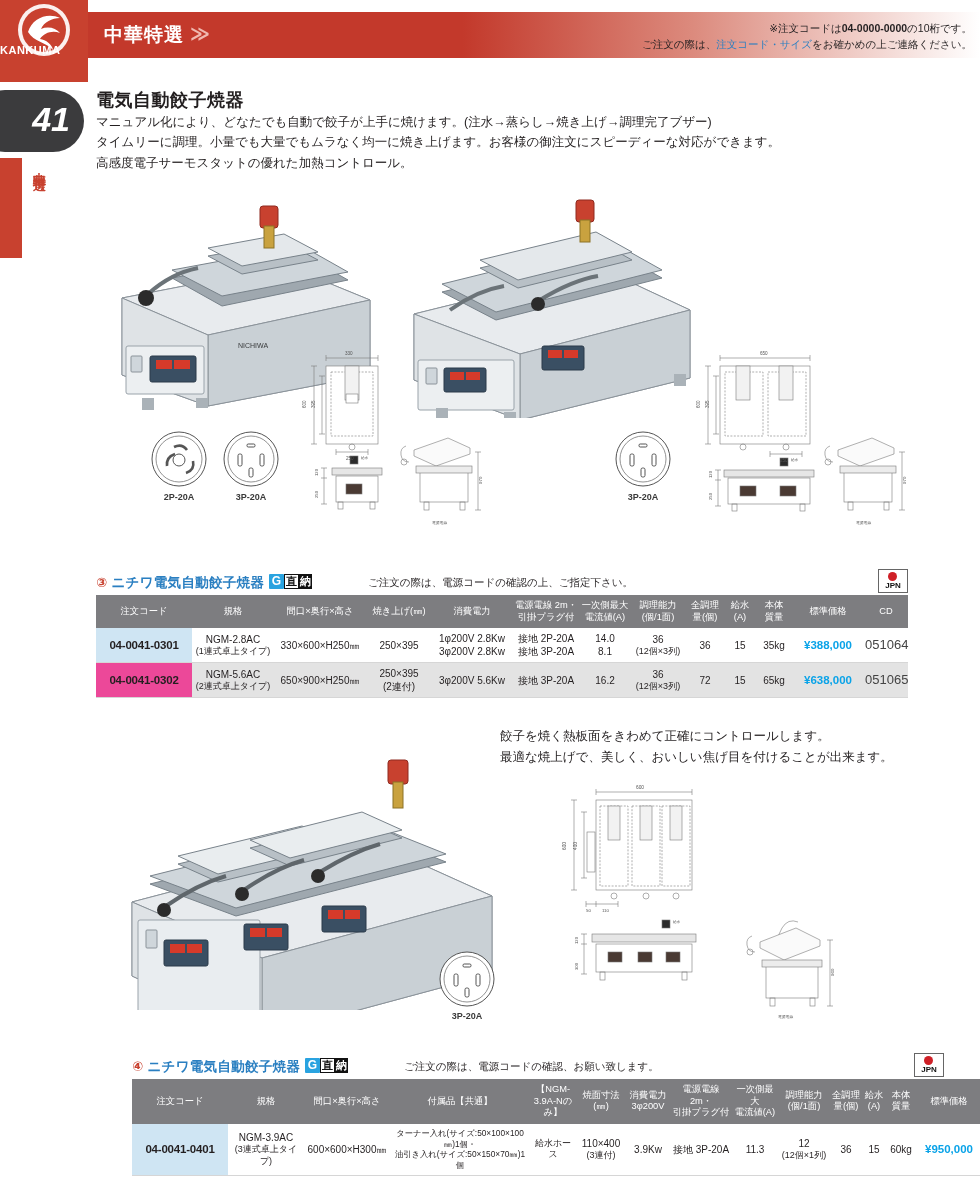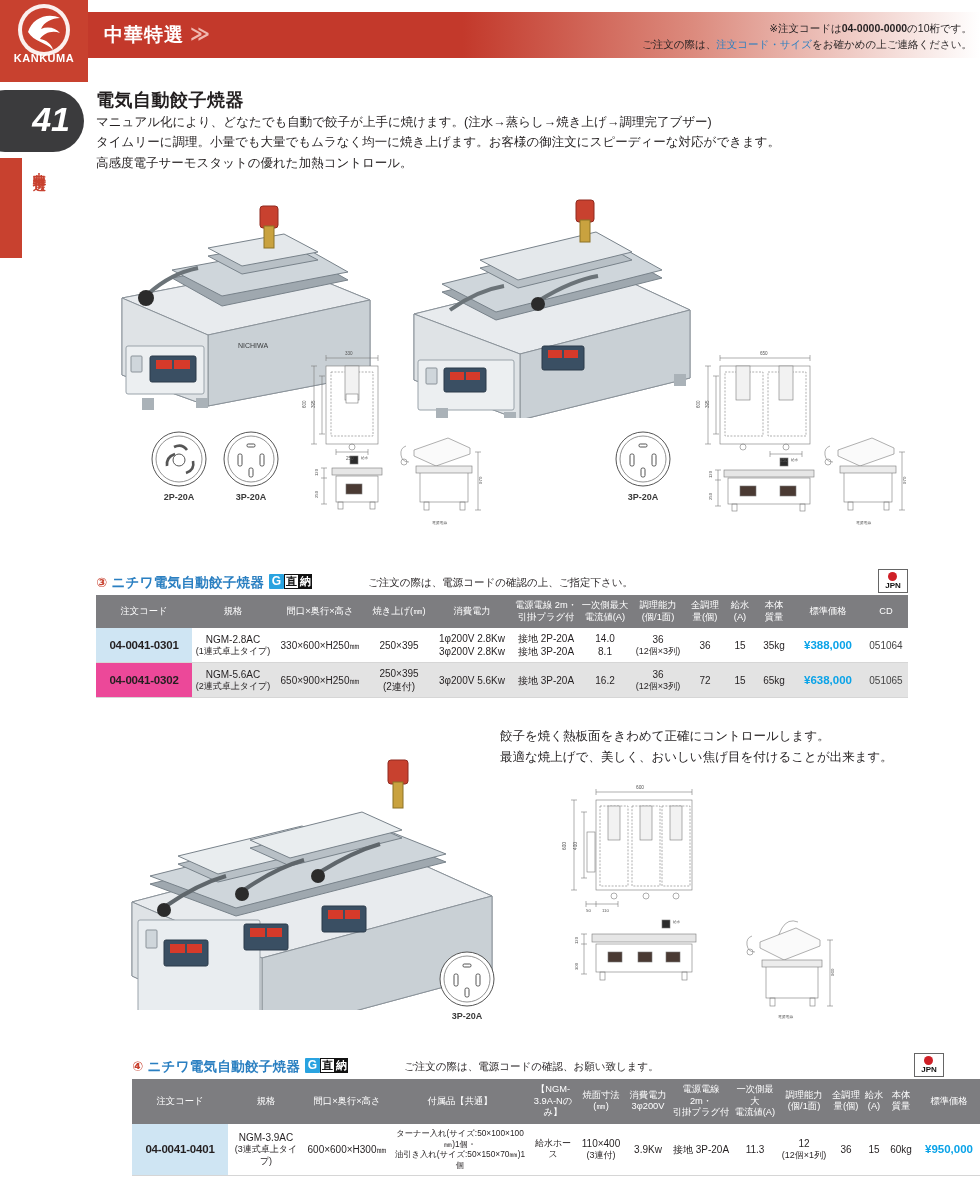--- a/index.html
+++ b/index.html
@@ -7,21 +7,21 @@
     width:980px;height:1199px;
     background:#ffffff;
     font-family:"Liberation Sans","DejaVu Sans",sans-serif;
     color:#231f20;
     position:relative;
     overflow:hidden;
   }
   
   .logo-block{position:absolute;left:0;top:0;width:88px;height:82px;background:#c8412f;}
   .logo-mark{position:absolute;left:8px;top:2px;width:72px;height:58px;}
-  .logo-text{position:absolute;left:0;top:52px;width:88px;text-align:center;
+  .logo-text{position:absolute;left:0;top:44px;width:88px;
     font-size:11px;font-weight:bold;color:#ffffff;letter-spacing:.5px;}
   .cat-bar{position:absolute;left:88px;top:12px;height:46px;right:0;
     background:linear-gradient(to right,#c3392b 0%,#c3392b 42%,#dc8b7e 68%,#ffffff 100%);}
   .cat-bar-label{position:absolute;left:104px;top:22px;font-size:19px;font-weight:bold;color:#fff;letter-spacing:1px;}
   .cat-bar-arrows{position:absolute;left:190px;top:22px;font-size:19px;font-weight:bold;color:#f0b9b0;letter-spacing:-4px;}
   .notice{position:absolute;right:8px;top:20px;text-align:right;font-size:10.5px;line-height:1.55;color:#231f20;}
   .notice b{font-weight:bold;margin-top:8px;}
   .notice .hl{color:#2a7fc1;font-weight:normal;margin-top:14px;}
   
   .page-pill{position:absolute;left:-26px;top:90px;width:110px;height:62px;
@@ -57,21 +57,21 @@
   .jpn .txt{position:absolute;left:0;top:11px;width:28px;text-align:center;font-size:8px;font-weight:bold;color:#111;}
   table.spec{border-collapse:collapse;width:812px;table-layout:fixed;}
   table.spec th{background:#7d7d80;color:#fff;font-size:9.3px;font-weight:normal;line-height:1.25;
     padding:5px 1px;text-align:center;border:0;}
   table.spec td{font-size:10px;text-align:center;padding:4px 1px;line-height:1.3;
     border-bottom:1px solid #d6d6d6;color:#231f20;}
   table.spec tr.r-alt td{background:#e3e3e3;}
   table.spec td.code{background:#cfe5f3;font-size:11.5px;font-weight:bold;letter-spacing:-.2px;}
   table.spec tr.r-alt td.code{background:#ec4899;}
   table.spec td.price{color:#0aa3e8;font-weight:bold;font-size:11.5px;white-space:nowrap;}
-  table.spec td.cd{font-size:10px;color:#444;}
+  table.spec td.cd{font-size:13px;color:#444;text-align:right;}
   .sm{font-size:8px;}
   .ln2{display:block;}
   svg{display:block;}
 </style>
 </head>
 <body>
 
 <div class="logo-block">
   <svg class="logo-mark" viewBox="0 0 72 58">
     <circle cx="36" cy="28" r="26" fill="#ffffff" opacity="0.92"></circle>

